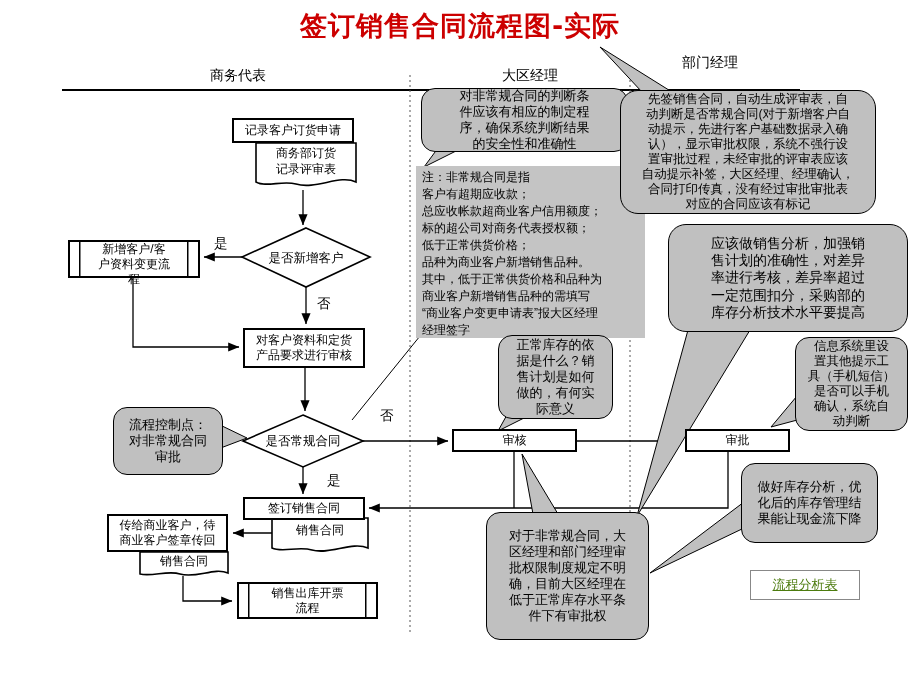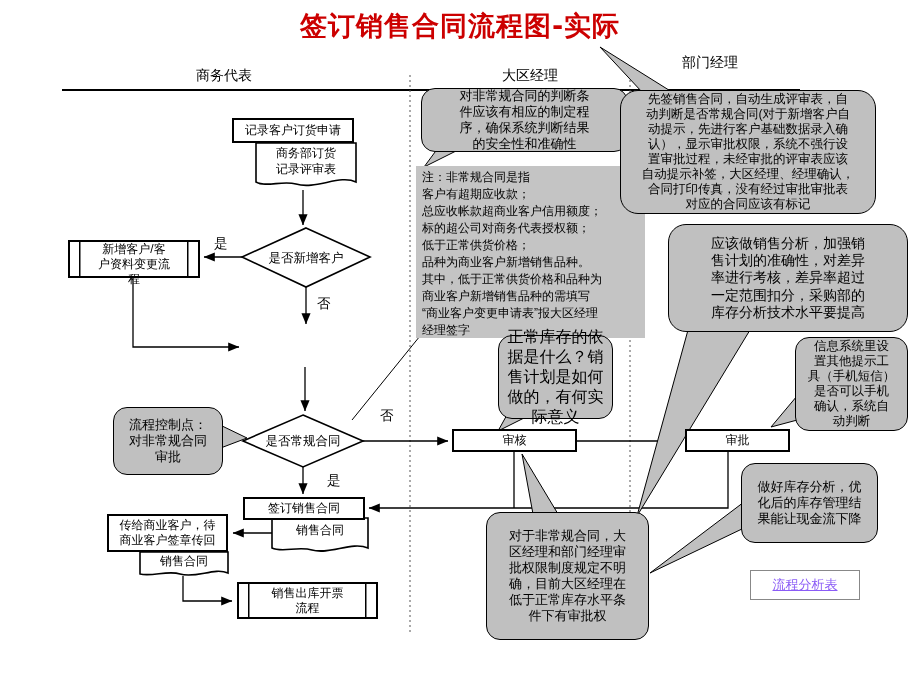--- a/index.html
+++ b/index.html
@@ -21,21 +21,21 @@
   .doctext{position:absolute;display:flex;align-items:center;justify-content:center;
          text-align:center;font-size:12px;line-height:1.3;white-space:pre-line;}
   .callout{position:absolute;background:#c0c0c0;border:1.5px solid #000;border-radius:14px;
          box-sizing:border-box;display:flex;align-items:center;justify-content:center;
          text-align:center;font-size:13px;line-height:1.24;white-space:pre-line;padding:8px 4px;}
   .note{position:absolute;background:#c4c4c4;box-sizing:border-box;font-size:12px;
          line-height:1.42;white-space:pre-line;padding:3px 6px;text-align:left;}
   .lbl{position:absolute;font-size:13.5px;}
   .linkbox{position:absolute;background:#fff;border:1px solid #888;box-sizing:border-box;
          display:flex;align-items:center;justify-content:center;}
-  .linktext{color:#8b5cf6;text-decoration:underline;font-size:13px;cursor:pointer;}
+  .linktext{color:#4d7c0f;text-decoration:underline;font-size:13px;cursor:pointer;}
   svg{position:absolute;left:0;top:0;}
 </style>
 </head>
 <body>
 
 <div class="stage">
 
   <svg width="920" height="690" viewBox="0 0 920 690">
     <defs>
       <marker id="arr" markerWidth="9" markerHeight="7" refX="8.3" refY="3.5" orient="auto">
@@ -76,31 +76,33 @@
       <polygon points="508,413 534,413 498,431"></polygon>
       <polygon points="218,424 218,449 247,438"></polygon>
       <polygon points="688,330 750,330 637,516"></polygon>
       <polygon points="797,396 801,419 771,427"></polygon>
       <polygon points="744,502 744,528 650,573"></polygon>
       <polygon points="533,514 558,514 522,454"></polygon>
     </g>
   </svg>
 
   <div class="title">签订销售合同流程图-实际</div>
-  <div class="hdr" style="left:174px;top:67px;width:100px;">商务代表</div>
+  <div class="hdr" style="left:188px;top:67px;width:100px;">商务代表</div>
   <div class="hdr" style="left:480px;top:67px;width:100px;">大区经理</div>
   <div class="hdr" style="left:660px;top:54px;width:100px;">部门经理</div>
 
   <div class="box" style="left:232px;top:118px;width:122px;height:25px;">记录客户订货申请</div>
   <div class="doctext" style="left:256px;top:146px;width:100px;height:32px;">商务部订货
 记录评审表</div>
   <div class="dtext" style="left:248px;top:246px;width:116px;height:24px;">是否新增客户</div>
   <div class="box pre pre-overflow" style="left:68px;top:240px;width:132px;height:38px;">新增客户/客
 户资料变更流
 程</div>
+  <div class="box" style="left:243px;top:328px;width:122px;height:40px;">对客户资料和定货
+产品要求进行审核</div>
   <div class="dtext" style="left:248px;top:429px;width:110px;height:24px;">是否常规合同</div>
   <div class="box" style="left:243px;top:497px;width:122px;height:23px;">签订销售合同</div>
   <div class="doctext" style="left:272px;top:520px;width:96px;height:22px;">销售合同</div>
   <div class="box" style="left:107px;top:514px;width:121px;height:38px;">传给商业客户，待
 商业客户签章传回</div>
   <div class="doctext" style="left:140px;top:553px;width:88px;height:18px;">销售合同</div>
   <div class="box pre" style="left:237px;top:582px;width:141px;height:37px;">销售出库开票
 流程</div>
 
   <div class="box" style="left:452px;top:429px;width:125px;height:23px;">审核</div>
@@ -118,21 +120,21 @@
   <div class="note" style="left:416px;top:166px;width:229px;height:172px;">注：非常规合同是指
 客户有超期应收款；
 总应收帐款超商业客户信用额度；
 标的超公司对商务代表授权额；
 低于正常供货价格；
 品种为商业客户新增销售品种。
 其中，低于正常供货价格和品种为
 商业客户新增销售品种的需填写
 “商业客户变更申请表”报大区经理
 经理签字</div>
-  <div class="callout" style="left:498px;top:335px;width:115px;height:84px;font-size:16px;">正常库存的依
+  <div class="callout" style="left:498px;top:335px;width:115px;height:84px;font-size:13px;">正常库存的依
 据是什么？销
 售计划是如何
 做的，有何实
 际意义</div>
   <div class="callout" style="left:113px;top:407px;width:110px;height:68px;">流程控制点：
 对非常规合同
 审批</div>
   <div class="callout" style="left:620px;top:90px;width:256px;height:124px;font-size:12.5px;line-height:1.2;border-radius:18px;">先签销售合同，自动生成评审表，自
 动判断是否常规合同(对于新增客户自
 动提示，先进行客户基础数据录入确

